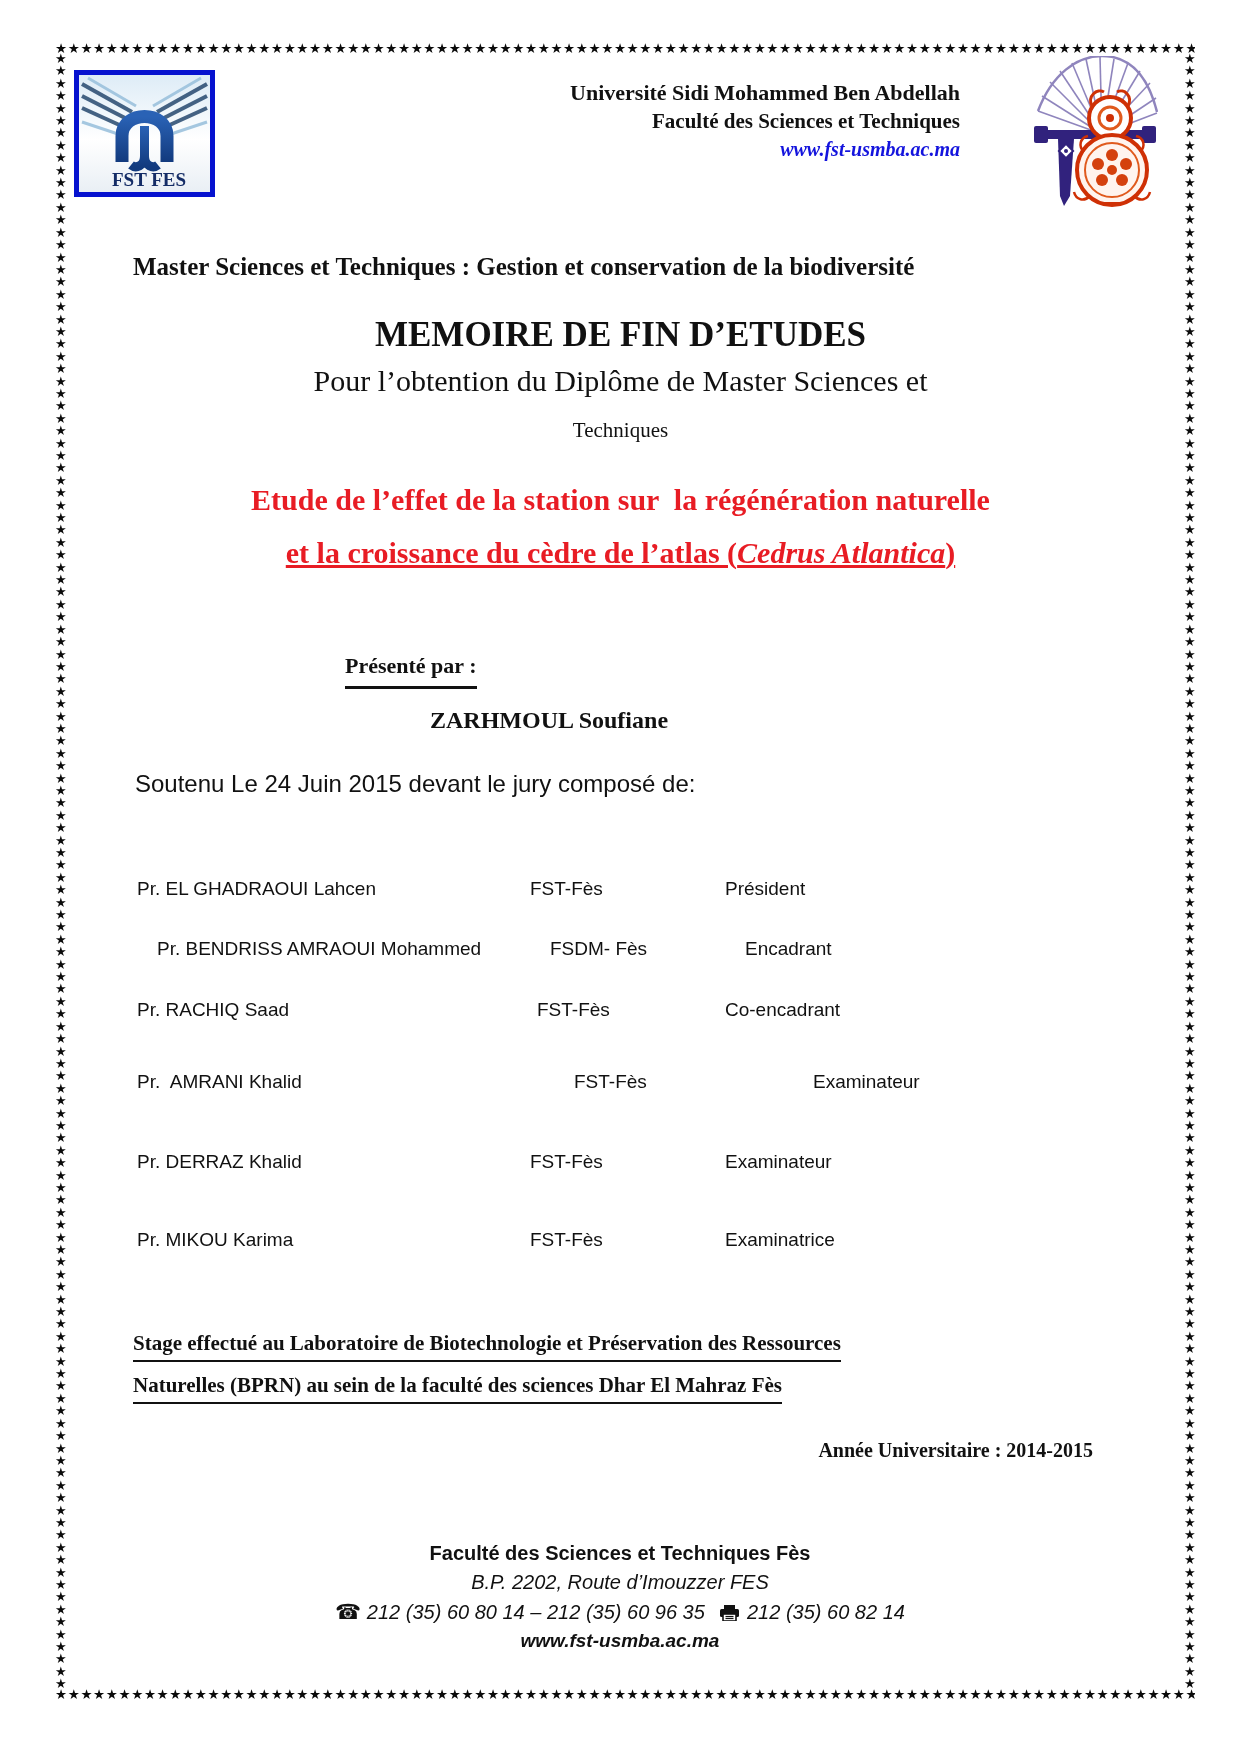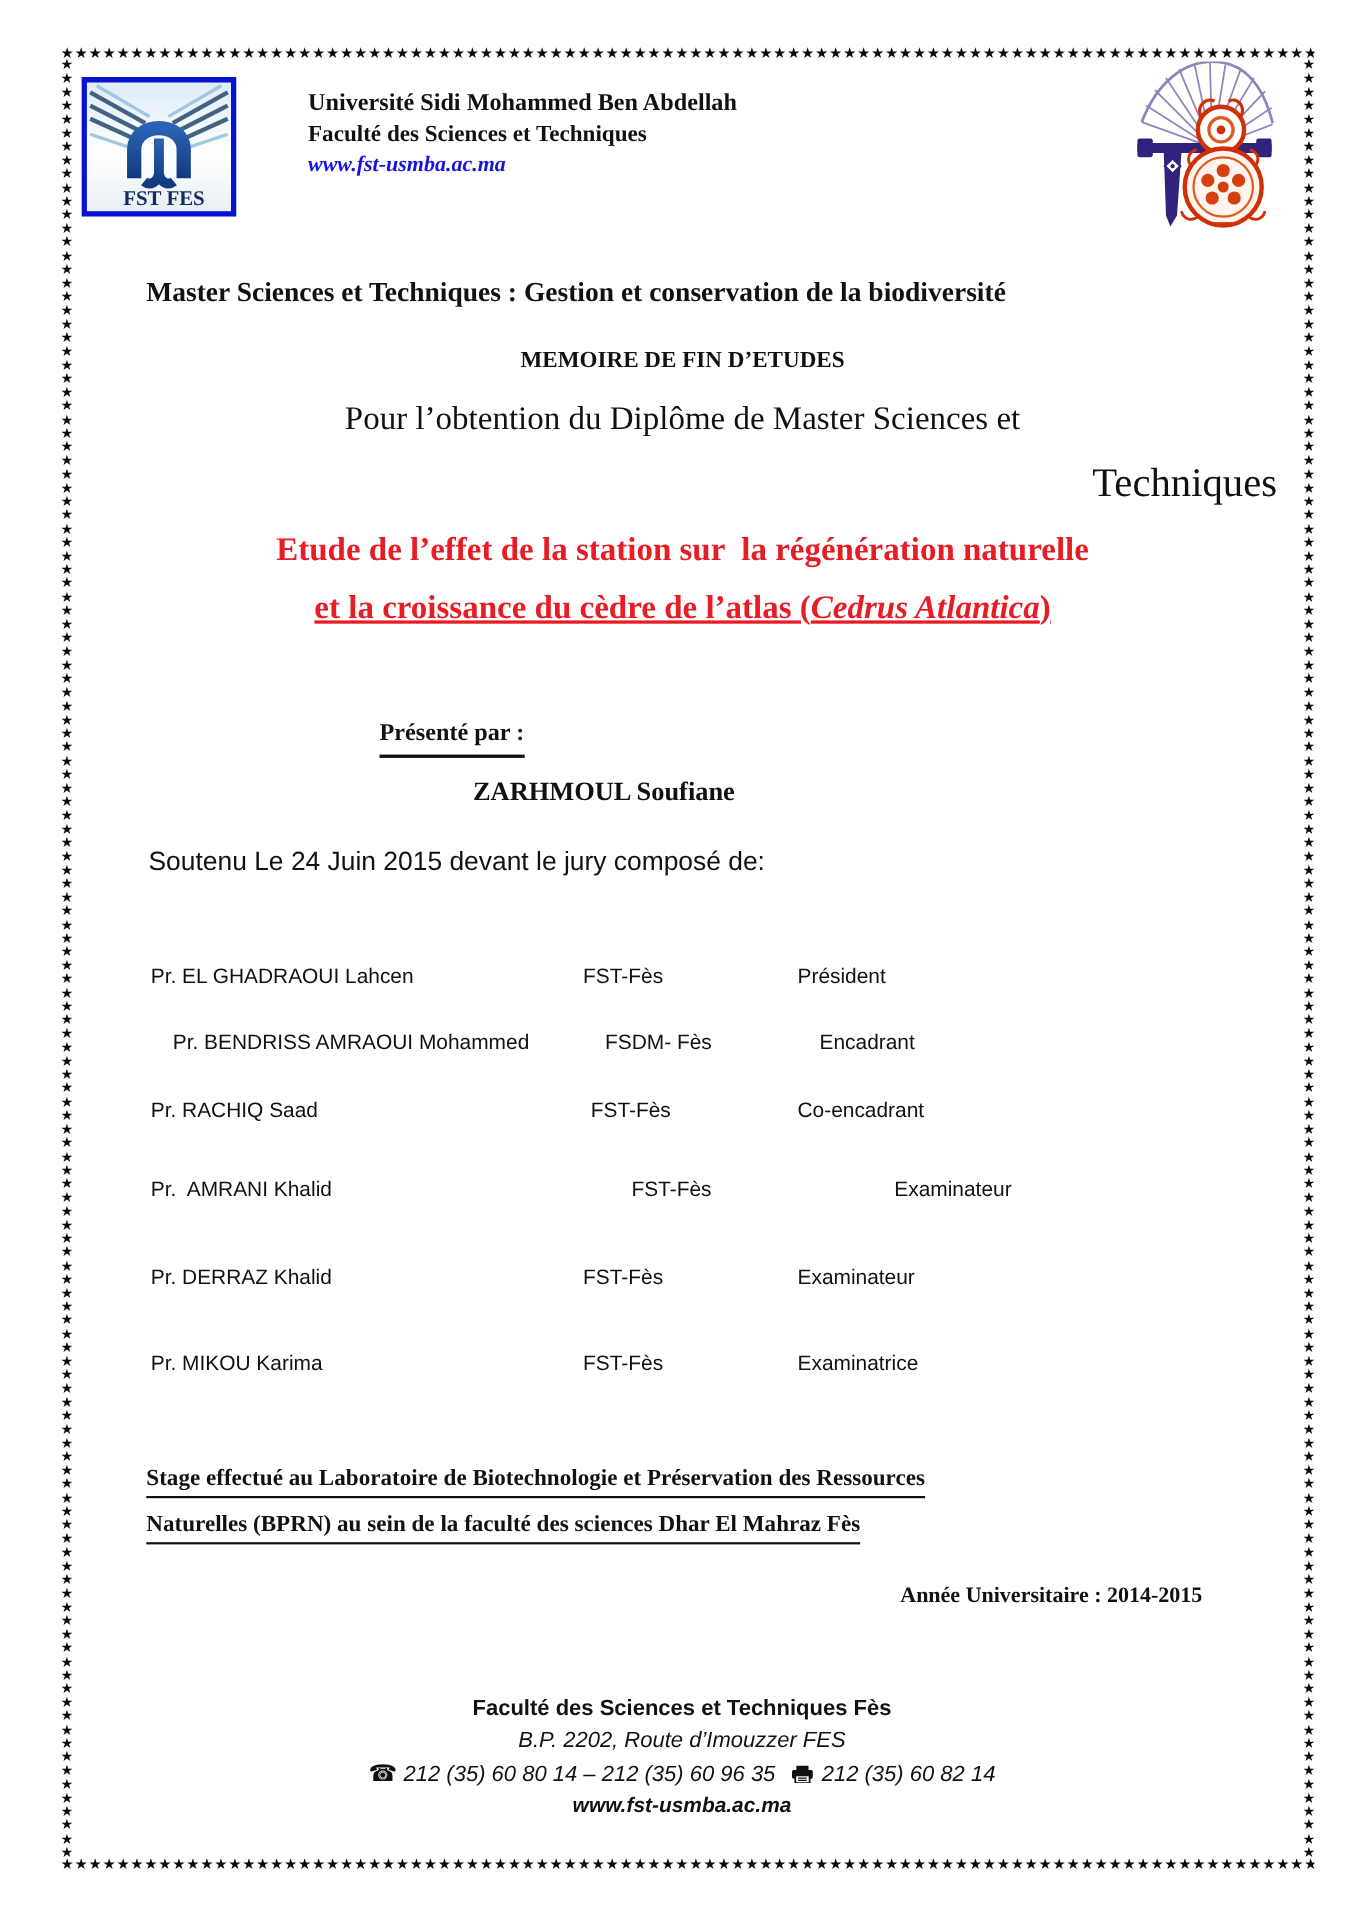--- a/index.html
+++ b/index.html
@@ -11,32 +11,32 @@
   }
   
   .star-strip { position:absolute; color:#0a0a0a; overflow:hidden; user-select:none; }
   .star-top    { left:55px;  top:40px;   width:1140px; height:16px; font-size:13.5px; letter-spacing:0.6px; white-space:nowrap; }
   .star-bottom { left:55px;  top:1686px; width:1140px; height:16px; font-size:13.5px; letter-spacing:0.6px; white-space:nowrap; }
   .star-left   { left:55px;  top:53px;   width:15px;  height:1636px; font-size:13px; line-height:12.4px; word-break:break-all; }
   .star-right  { left:1184px;top:53px;   width:15px;  height:1636px; font-size:13px; line-height:12.4px; word-break:break-all; }
 
   
   .fst-logo { position:absolute; left:74px; top:70px; width:141px; height:127px; }
-  .header-text { position:absolute; left:280px; top:80px; width:680px; text-align:left; }
+  .header-text { position:absolute; left:280px; top:80px; width:680px; text-align:right; }
   .header-university { font-size:22px; font-weight:bold; }
   .header-faculty    { font-size:21px; font-weight:bold; margin-top:3px; }
   .header-website    { font-size:20px; font-weight:bold; font-style:italic; color:#1414dd; margin-top:4px; }
   .usmba-logo { position:absolute; left:1032px; top:56px; width:126px; height:152px; }
 
   
   .program-line { position:absolute; left:133px; top:253px; font-size:25px; font-weight:bold; }
   .centered { position:absolute; left:80px; width:1081px; text-align:center; }
-  .memoir-title { top:315px; font-size:21px; font-weight:bold; }
+  .memoir-title { top:315px; font-size:35px; font-weight:bold; }
   .memoir-sub1  { top:364px; font-size:30px; }
-  .memoir-sub2  { top:418px; font-size:37px;text-align:right; }
+  .memoir-sub2  { top:418px; font-size:21px; }
   .thesis-line1 { top:483px; font-size:30px; font-weight:bold; white-space:pre; }
   .thesis-line2 { top:536px; font-size:30px; font-weight:bold; }
   .species { font-style:italic; }
 
   .presented-label { position:absolute; left:345px; top:653px; font-size:22px; font-weight:bold;
                      border-bottom:3px solid #111; padding-bottom:7px; }
   .author { position:absolute; left:430px; top:707px; font-size:24px; font-weight:bold; }
 
   .sans { font-family:"Liberation Sans", sans-serif; }
   .defense-line { position:absolute; left:135px; top:770px; font-size:24px; }

